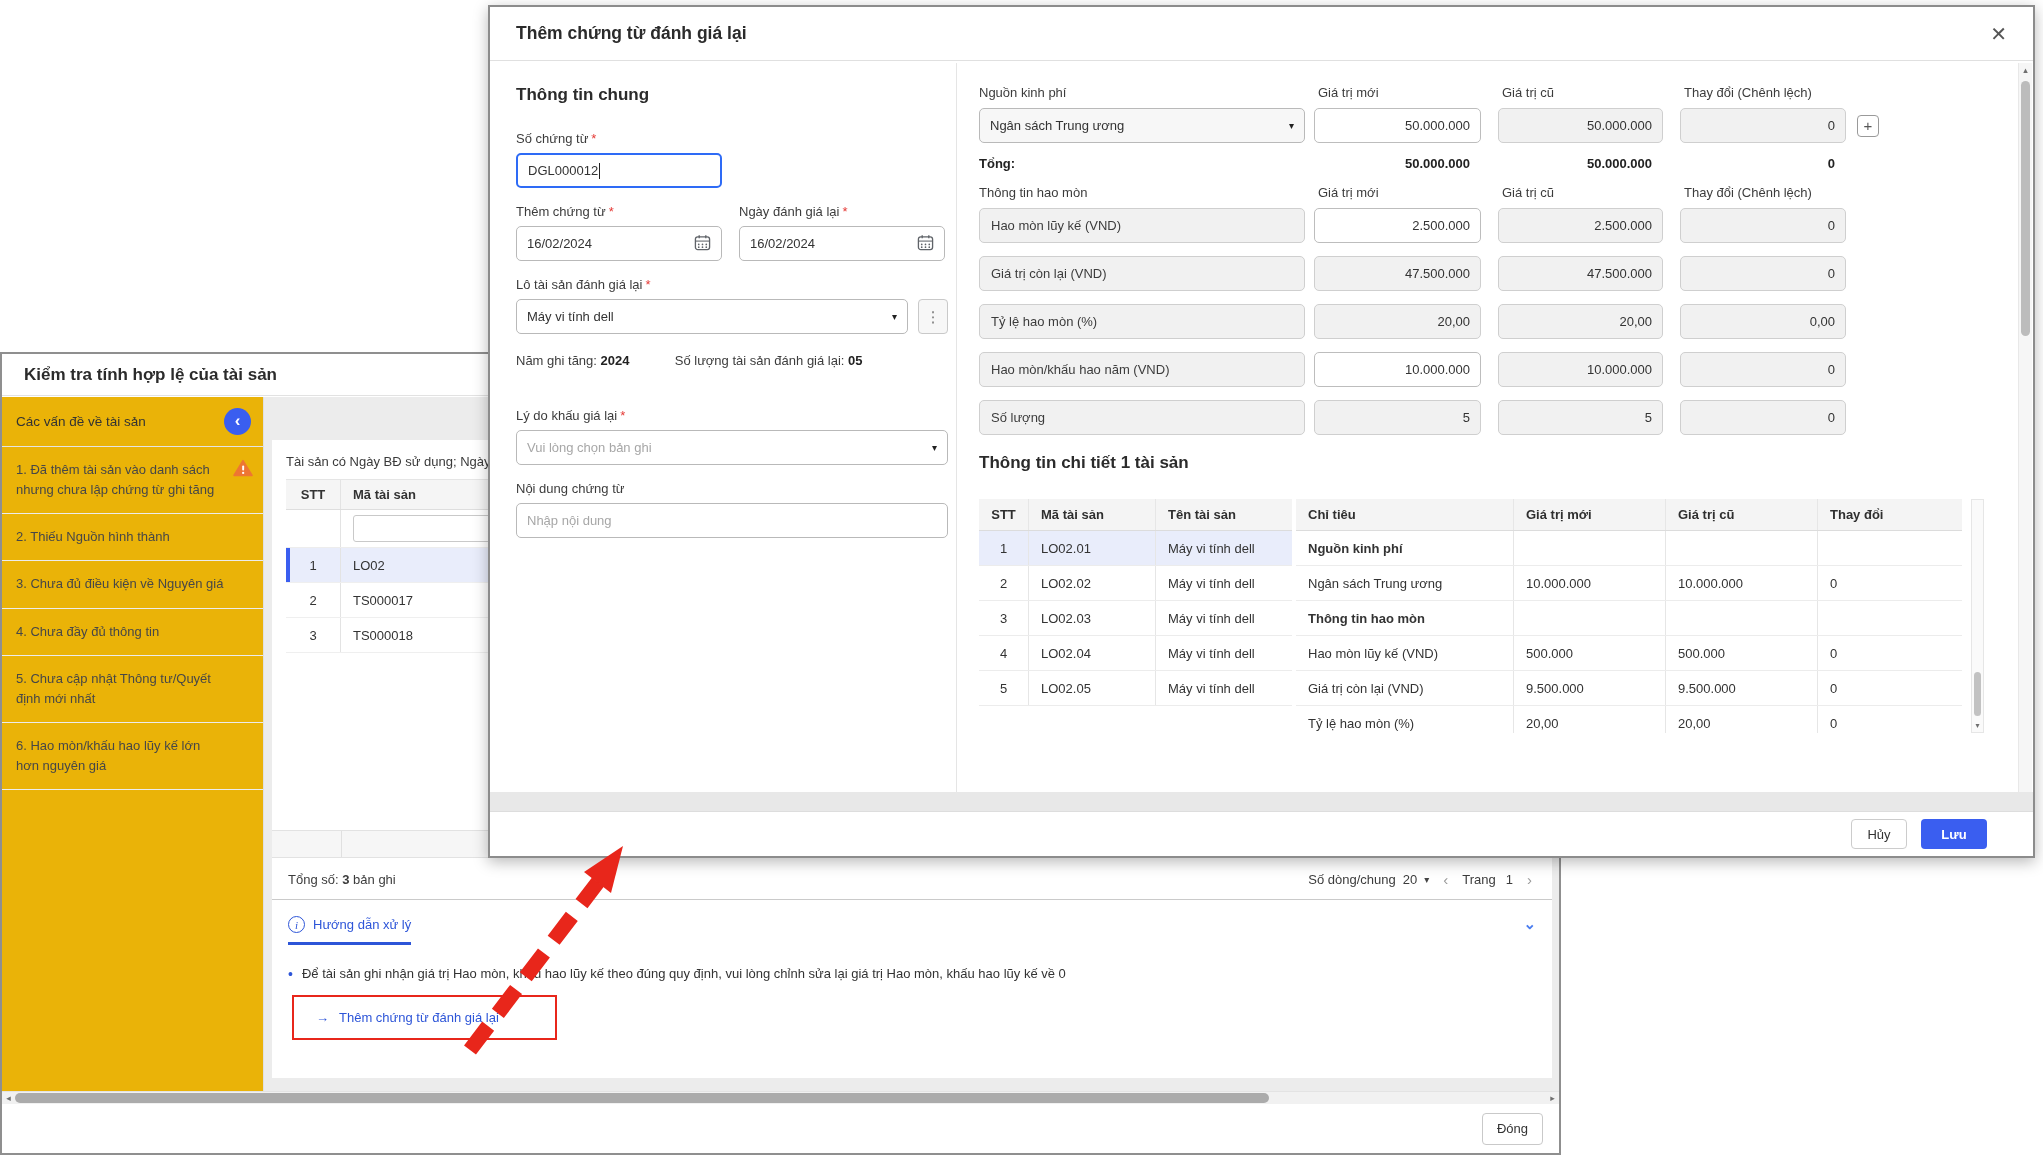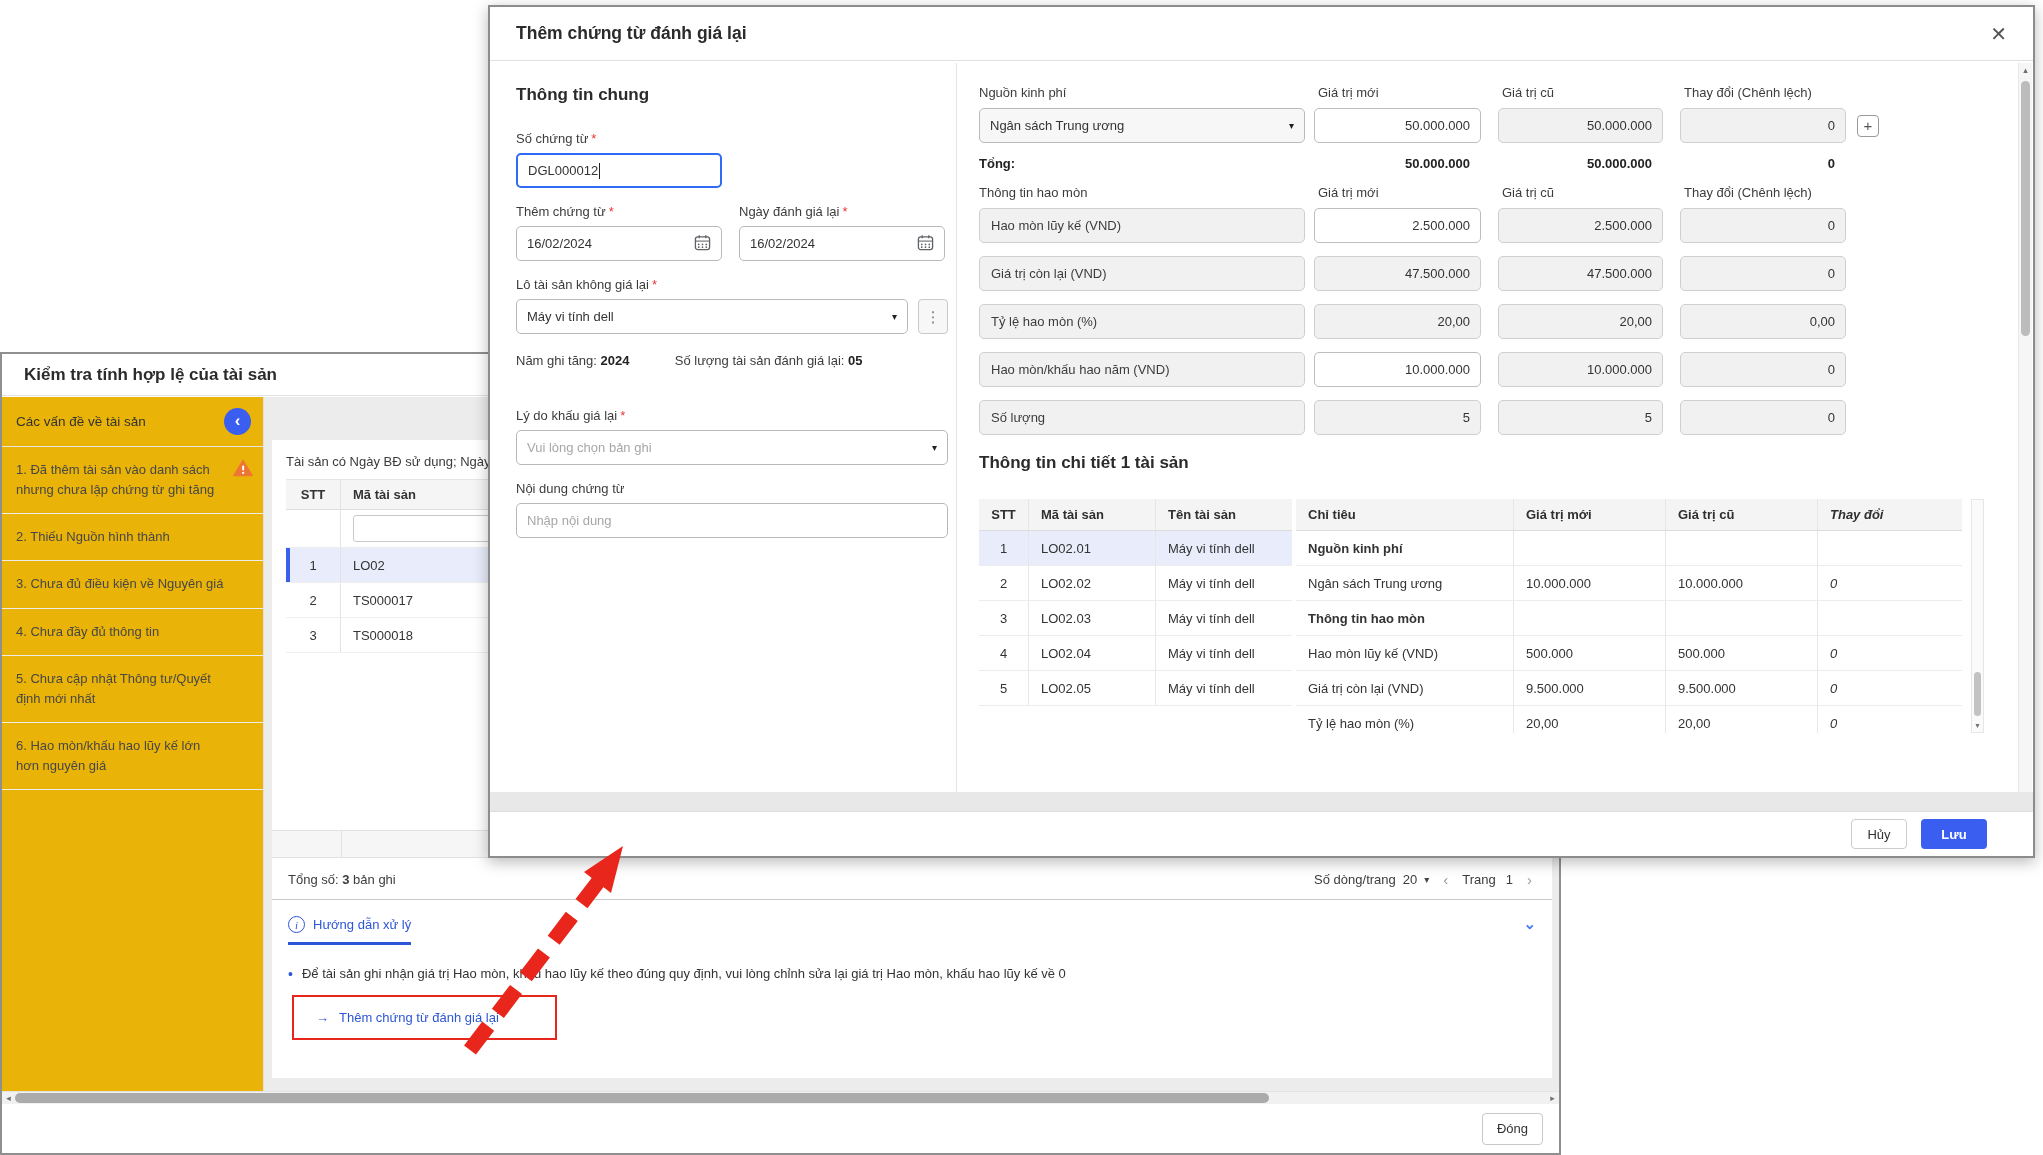--- a/index.html
+++ b/index.html
@@ -149,21 +149,21 @@
     display:flex; align-items:center; justify-content:center; }
   .d-code { width:127px; padding-left:12px; border-right:1px solid #e6e6e6; align-self:stretch;
     display:flex; align-items:center; }
   .d-name { flex:1; padding-left:12px; display:flex; align-items:center; }
   .d-crit { width:218px; padding-left:12px; border-right:1px solid #e6e6e6; align-self:stretch;
     display:flex; align-items:center; }
   .d-new { width:152px; padding-left:12px; border-right:1px solid #e6e6e6; align-self:stretch;
     display:flex; align-items:center; }
   .d-old { width:152px; padding-left:12px; border-right:1px solid #e6e6e6; align-self:stretch;
     display:flex; align-items:center; }
-  .d-chg { flex:1; padding-left:12px; display:flex; align-items:center;font-style:italic; }
+  .d-chg { flex:1; padding-left:12px; display:flex; align-items:center; }
   .grp { font-weight:bold; }
   .mini { width:13px; height:234px; margin-left:9px; position:relative; background:#fafafa;
     border:1px solid #e6e6e6; }
   .mini .m-arr { position:absolute; bottom:0; left:0; right:0; height:13px; color:#6f6f6f;
     font-size:8px; display:flex; align-items:center; justify-content:center; }
   .mini .m-thumb { position:absolute; left:2px; right:2px; bottom:16px; height:44px;
     background:#c2c2c2; border-radius:4px; }
 
   .vscroll { position:absolute; top:56px; right:1px; width:14px; height:730px; background:#f6f6f6;
     border-left:1px solid #e8e8e8; }
@@ -270,21 +270,21 @@
           </div>
 
           <div class="pag">
             <span>
               <span>Tổng số:</span>
               <b>3</b>
               <span>bản ghi</span>
             </span>
             <span class="pag-right">
               <span class="pgsel">
-                <span>Số dòng/trang</span>
+                <span>Số dòng/chung</span>
                 <span>20</span>
                 <span class="pg-caret">▾</span>
               </span>
               <span class="pg-arrow">‹</span>
               <span>Trang</span>
               <span>1</span>
               <span class="pg-arrow">›</span>
             </span>
           </div>
 
@@ -388,21 +388,21 @@
                     <circle cx="13" cy="14" r="0.9"></circle>
                   </g>
                 </svg>
             </span>
           </span>
         </span>
       </div>
 
       <div class="fld">
         <span class="flabel">
-          <span>Lô tài sản không giá lại</span><span class="req">*</span>
+          <span>Lô tài sản đánh giá lại</span><span class="req">*</span>
         </span>
         <span class="lotrow">
           <span class="inp between lot-select">
             <span>Máy vi tính dell</span>
             <span class="sel-caret">▾</span>
           </span>
           <span class="more-btn">⋮</span>
         </span>
       </div>
 

